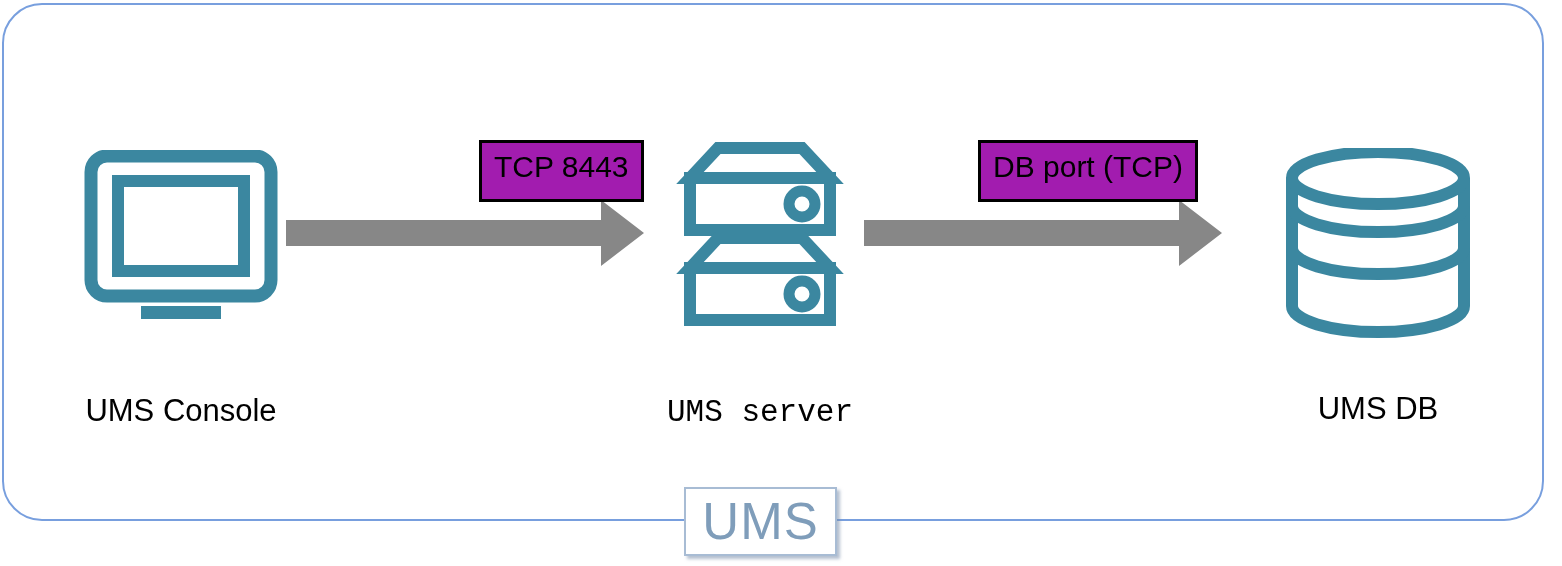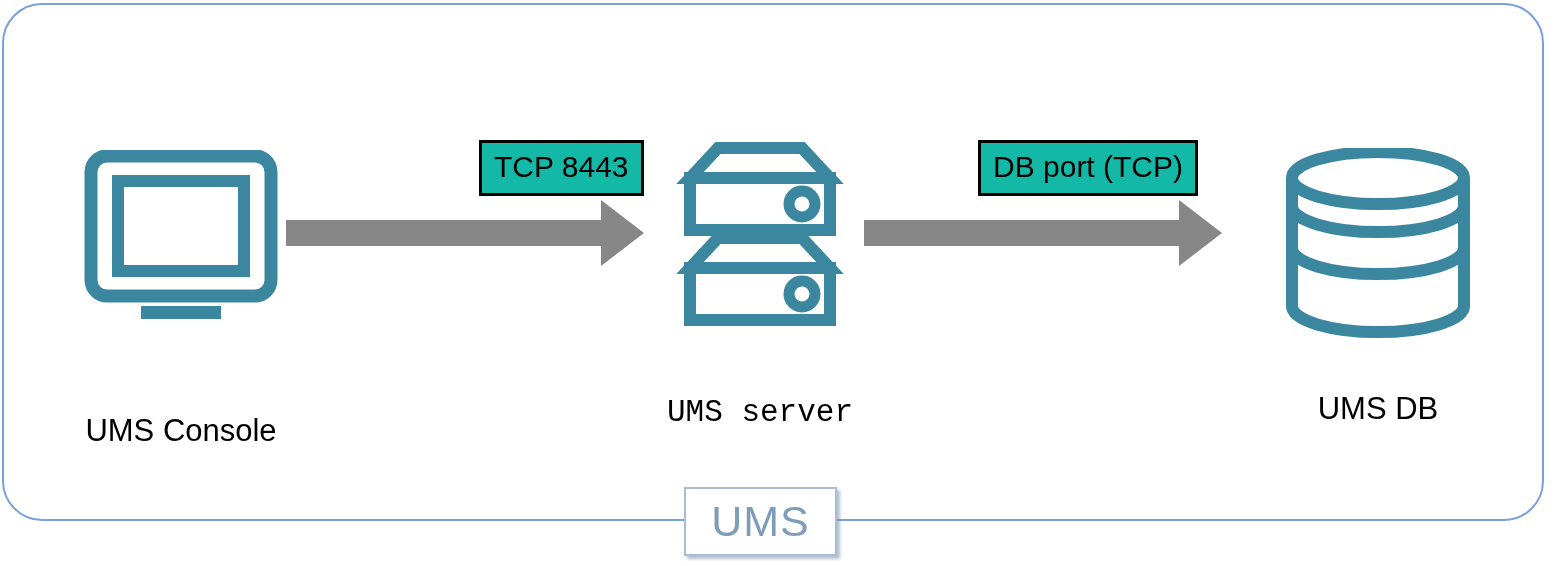--- a/index.html
+++ b/index.html
@@ -43,41 +43,41 @@
     font-size: 31px;
     color: #000000;
     line-height: 1;
     white-space: nowrap;
     font-family: "Liberation Sans", sans-serif;
   }
   #node-console { left: 26px;  top: 150px; width: 310px; }
   #node-server  { left: 600px; top: 140px; width: 320px; }
   #node-db      { left: 1228px;top: 148px; width: 300px; }
 
-  #node-console .node-label { margin-top: 89px; }
+  #node-console .node-label { margin-top: 69px; }
   #node-server  .node-label { margin-top: 57px; font-family: Liberation Mono, monospace; }
   #node-db      .node-label { margin-top: 55px; }
 
   
   .arrow {
     position: absolute;
     top: 198px;
   }
   #arrow-1 { left: 286px; }
   #arrow-2 { left: 864px; }
 
   
   .port-label {
     position: absolute;
     border: 3px solid #000000;
-    background: #14b8a6;
+    background: #a21caf;
     color: #000000;
     font-size: 30px;
     line-height: 1;
-    padding: 9px 12px 11px 12px;
+    padding: 9px 12px 17px 12px;
     box-sizing: border-box;
     white-space: nowrap;
     font-family: "Liberation Sans", sans-serif;
   }
   #label-tcp8443 { left: 479px; top: 140px; }
   #label-dbport  { left: 978px; top: 140px; }
 
   
   .ums-badge {
     position: absolute;
@@ -87,21 +87,21 @@
     height: 69px;
     background: #ffffff;
     border: 2px solid #a8bcd4;
     box-sizing: border-box;
     box-shadow: 3px 3px 3px rgba(120,140,170,0.55);
     display: flex;
     align-items: center;
     justify-content: center;
   }
   .ums-badge-text {
-    font-size: 43px;
+    font-size: 51px;
     color: #7f9dba;
     line-height: 1;
     letter-spacing: 1px;
     font-family: "Liberation Sans", sans-serif;
   }
 </style>
 </head>
 <body>
 
 <div class="canvas">

